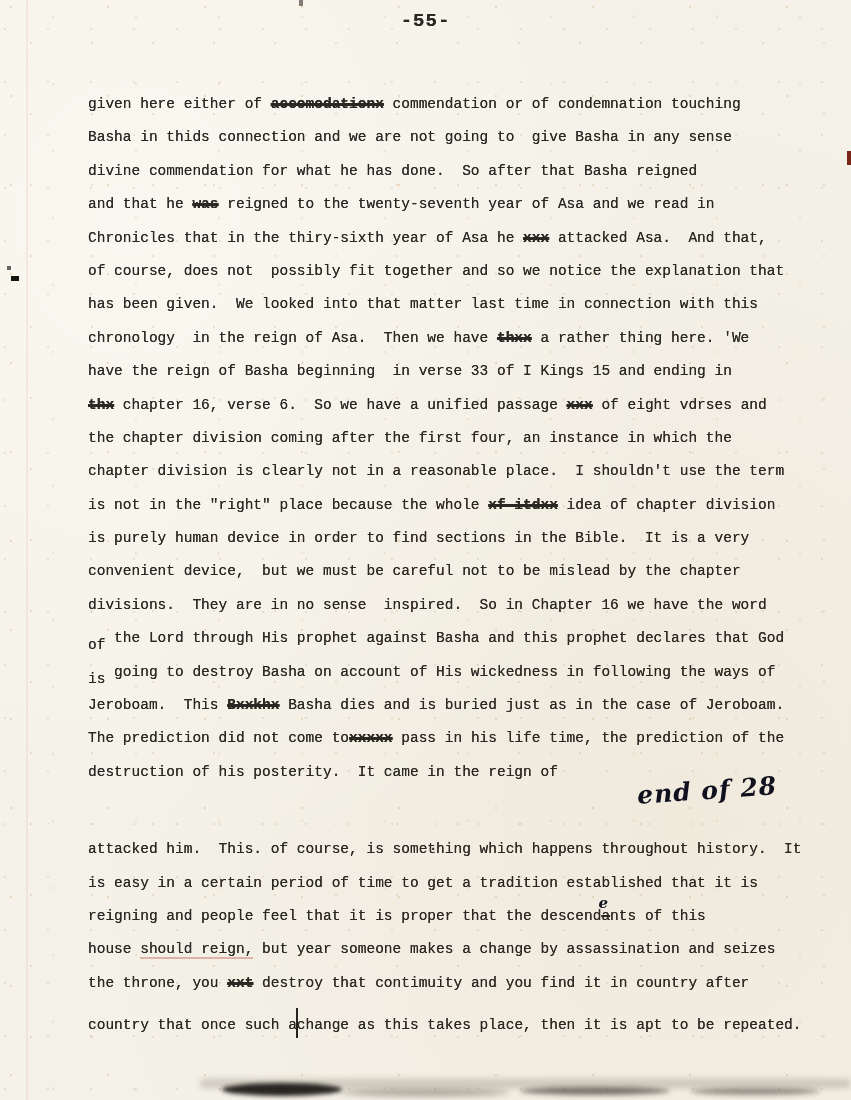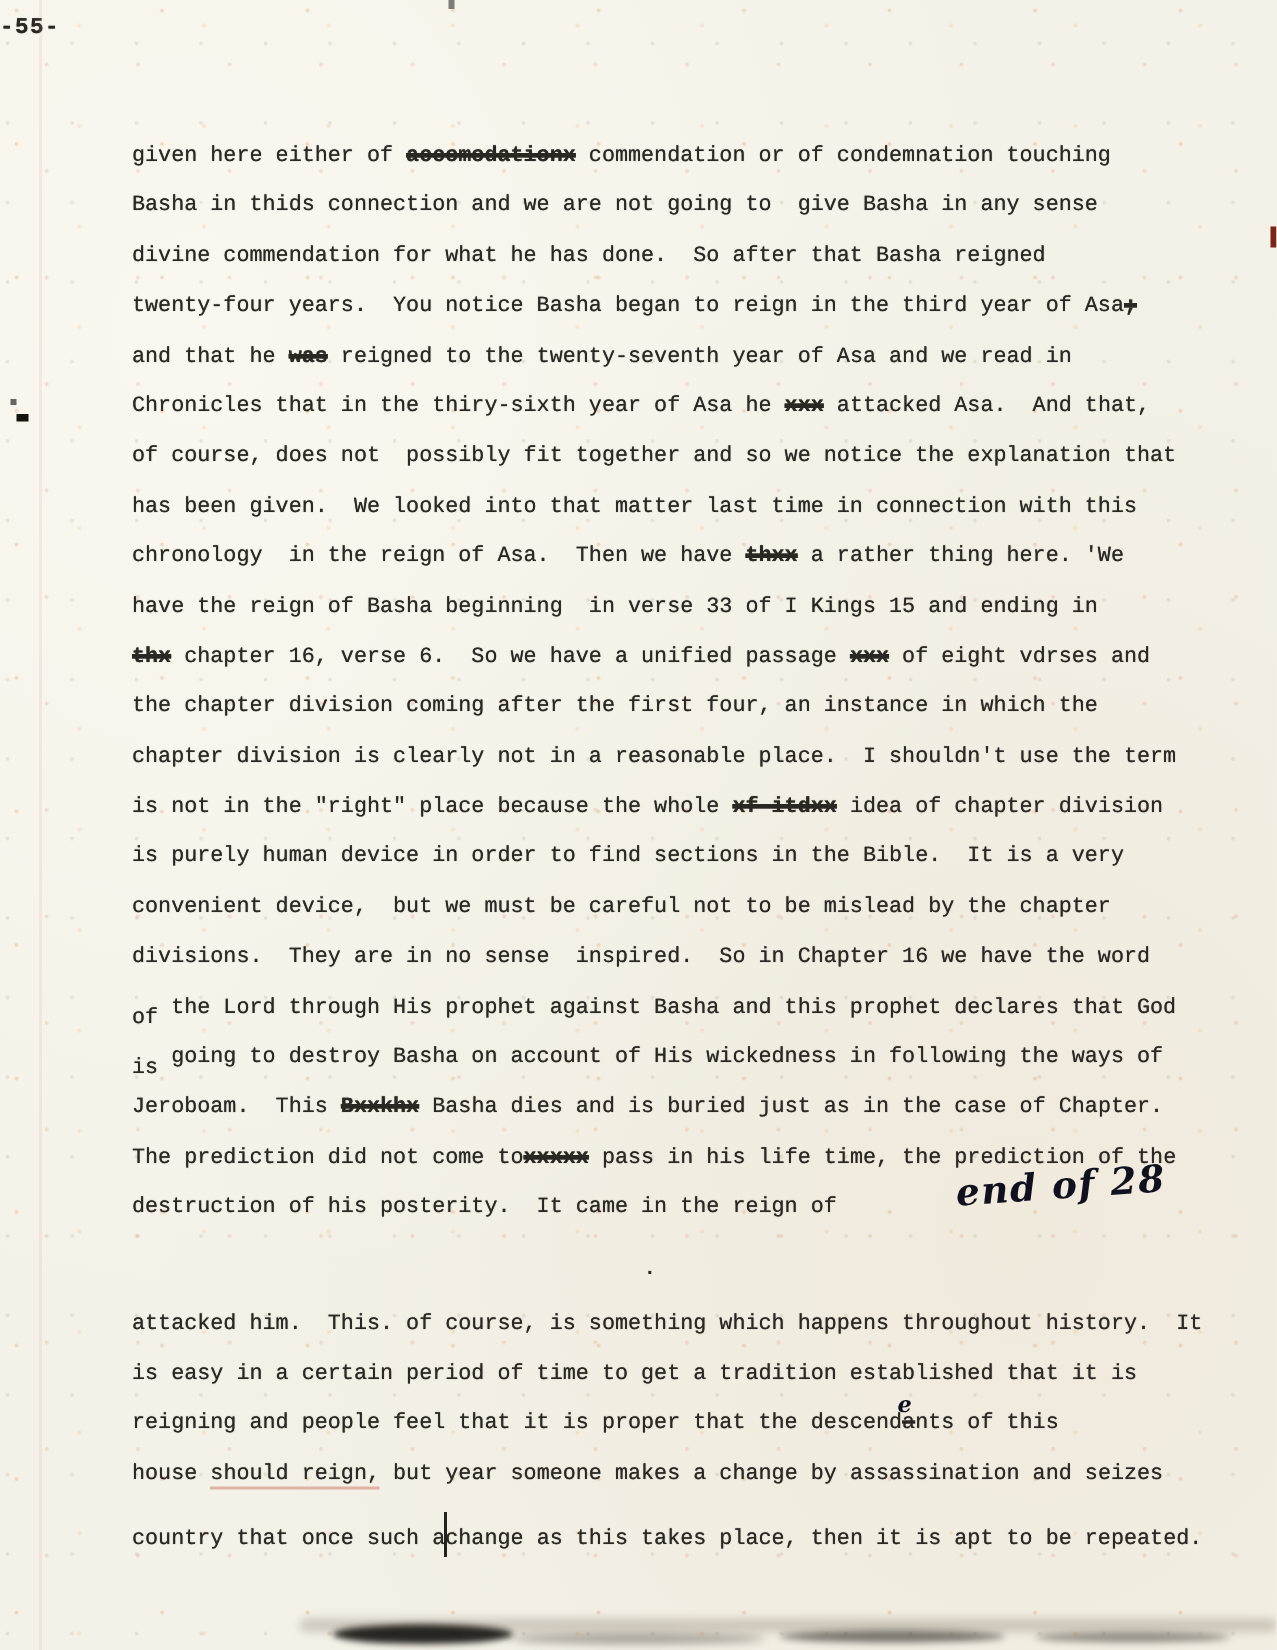--- a/index.html
+++ b/index.html
@@ -17,22 +17,22 @@
       radial-gradient(circle at 11px 7px, rgba(205,125,45,.22) 1px, transparent 1.6px),
       radial-gradient(circle at 31px 43px, rgba(190,95,55,.16) 1px, transparent 1.6px),
       radial-gradient(circle at 5px 29px, rgba(130,105,80,.14) 1px, transparent 1.5px),
       radial-gradient(circle at 53px 17px, rgba(225,160,90,.18) 1px, transparent 1.7px),
       radial-gradient(ellipse at 15% 20%, rgba(255,253,246,.5), transparent 55%),
       radial-gradient(ellipse at 80% 75%, rgba(235,228,210,.55), transparent 60%);
     background-size:97px 89px, 61px 71px, 43px 53px, 83px 67px, 100% 100%, 100% 100%;
     color:var(--ink);
   }
   .page-number{
-    position:absolute;top:10px;left:0;width:100%;
-    font-size:15px;letter-spacing:1px;font-weight:bold;
+    position:absolute;top:10px;left:0;width:100%;text-align:center;
+    font-size:19px;letter-spacing:1px;font-weight:bold;
     text-shadow:0 0 .5px currentColor;
   }
   .typed-content{
     position:absolute;left:88px;top:96px;width:720px;
     font-size:14.5px;
     text-shadow:0 0 .55px rgba(43,39,34,.85);
   }
   .line{height:33.4px;white-space:pre;}
   .para + .para{margin-top:44px;}
   .seg{white-space:pre;}
@@ -79,45 +79,45 @@
 </head>
 <body>
 
 <div class="page-number">-55-</div>
 
 <div class="typed-content">
     <div class="para">
       <div class="line"><span class="seg">given here either of </span><span class="seg strike">accomodationx</span><span class="seg"> commendation or of condemnation touching</span></div>
       <div class="line"><span class="seg">Basha in thids connection and we are not going to  give Basha in any sense</span></div>
       <div class="line"><span class="seg">divine commendation for what he has done.  So after that Basha reigned</span></div>
-      <div class="line"><span class="seg">twenty-four years.  You notice Basha began to reign in the third year of Asa</span><span class="seg strike">;</span></div>
       <div class="line"><span class="seg">and that he </span><span class="seg strike">was</span><span class="seg"> reigned to the twenty-seventh year of Asa and we read in</span></div>
       <div class="line"><span class="seg">Chronicles that in the thiry-sixth year of Asa he </span><span class="seg strike">xxx</span><span class="seg"> attacked Asa.  And that,</span></div>
       <div class="line"><span class="seg">of course, does not  possibly fit together and so we notice the explanation that</span></div>
       <div class="line"><span class="seg">has been given.  We looked into that matter last time in connection with this</span></div>
       <div class="line"><span class="seg">chronology  in the reign of Asa.  Then we have </span><span class="seg strike">thxx</span><span class="seg"> a rather thing here. 'We</span></div>
       <div class="line"><span class="seg">have the reign of Basha beginning  in verse 33 of I Kings 15 and ending in</span></div>
       <div class="line"><span class="seg strike">thx</span><span class="seg"> chapter 16, verse 6.  So we have a unified passage </span><span class="seg strike">xxx</span><span class="seg"> of eight vdrses and</span></div>
       <div class="line"><span class="seg">the chapter division coming after the first four, an instance in which the</span></div>
       <div class="line"><span class="seg">chapter division is clearly not in a reasonable place.  I shouldn't use the term</span></div>
       <div class="line"><span class="seg">is not in the "right" place because the whole </span><span class="seg strike">xf itdxx</span><span class="seg"> idea of chapter division</span></div>
       <div class="line"><span class="seg">is purely human device in order to find sections in the Bible.  It is a very</span></div>
       <div class="line"><span class="seg">convenient device,  but we must be careful not to be mislead by the chapter</span></div>
       <div class="line"><span class="seg">divisions.  They are in no sense  inspired.  So in Chapter 16 we have the word</span></div>
       <div class="line"><span class="seg low">of</span><span class="seg"> the Lord through His prophet against Basha and this prophet declares that God</span></div>
       <div class="line"><span class="seg low">is</span><span class="seg"> going to destroy Basha on account of His wickedness in following the ways of</span></div>
-      <div class="line"><span class="seg">Jeroboam.  This </span><span class="seg strike">Bxxkhx</span><span class="seg"> Basha dies and is buried just as in the case of Chapter.</span></div>
+      <div class="line"><span class="seg">Jeroboam.  This </span><span class="seg strike">Bxxkhx</span><span class="seg"> Basha dies and is buried just as in the case of Jeroboam.</span></div>
       <div class="line"><span class="seg">The prediction did not come to</span><span class="seg strike">xxxxx</span><span class="seg"> pass in his life time, the prediction of the</span></div>
       <div class="line"><span class="seg">destruction of his posterity.  It came in the reign of</span></div>
     </div>
     <div class="para">
       <div class="line"><span class="seg">attacked him.  This. of course, is something which happens throughout history.  It</span></div>
       <div class="line"><span class="seg">is easy in a certain period of time to get a tradition established that it is</span></div>
       <div class="line"><span class="seg">reigning and people feel that it is proper that the descend</span><span class="seg over"><span class="over-base">a</span><span class="over-above">e</span></span><span class="seg">nts of this</span></div>
       <div class="line"><span class="seg">house </span><span class="seg redunder">should reign,</span><span class="seg"> but year someone makes a change by assassination and seizes</span></div>
+      <div class="line"><span class="seg">the throne, you </span><span class="seg strike">xxt</span><span class="seg"> destroy that contimuity and you find it in country after</span></div>
       <div class="line"><span class="seg">country that once such a</span><span class="seg penline"></span><span class="seg">change as this takes place, then it is apt to be repeated.</span></div>
     </div>
   </div>
 
 <div class="handwritten-note">end of 28</div>
 
 <div class="paragraph-dot">.</div>
 
 <div class="pink-scan-line"></div>
 <div class="mark-left-1"></div>

